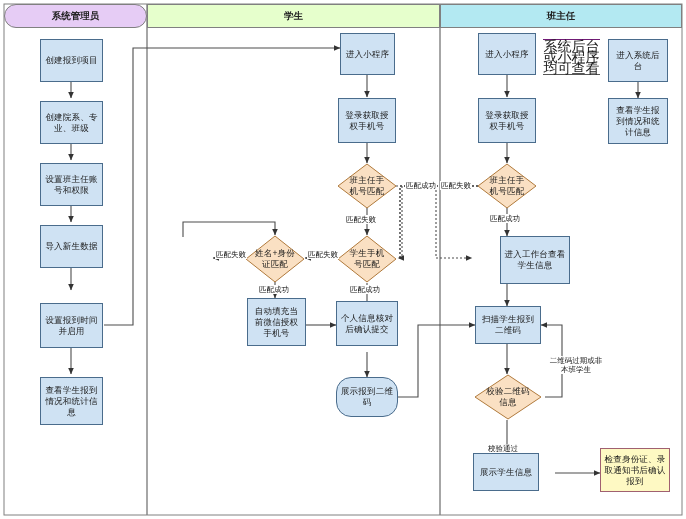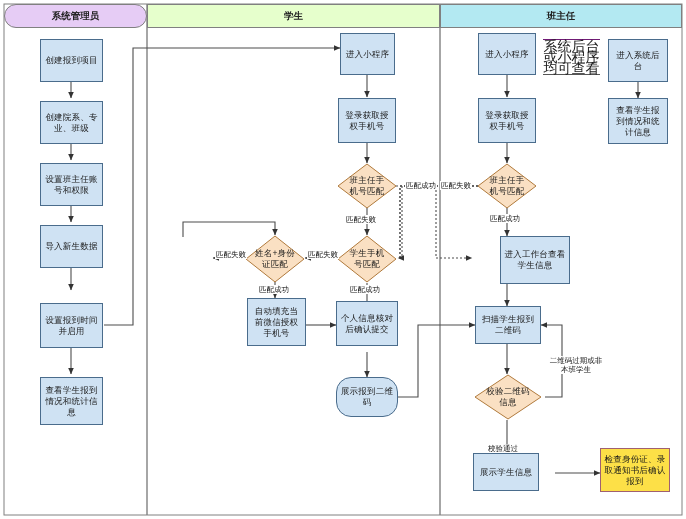--- a/index.html
+++ b/index.html
@@ -4,21 +4,21 @@
 <style>
   html,body{margin:0;padding:0;background:#ffffff;}
   body{font-family:"Liberation Sans","DejaVu Sans",sans-serif;}
   #canvas{position:relative;width:686px;height:519px;overflow:hidden;background:#fff;}
   #svg-layer{position:absolute;left:0;top:0;width:686px;height:519px;}
   .node{position:absolute;box-sizing:border-box;display:flex;align-items:center;justify-content:center;
         text-align:center;font-size:8.5px;line-height:11px;color:#1a1a1a;letter-spacing:.2px;}
   .lane-header{position:absolute;box-sizing:border-box;display:flex;align-items:center;justify-content:center;
         font-size:9.5px;font-weight:bold;color:#222;border:1px solid #808080;}
   .box{background:#cfe2f3;border:1px solid #4a6c8c;}
-  .box-pink{background:#fde047;border:1px solid #a06070;}
+  .box-pink{background:#fef9c3;border:1px solid #a06070;}
   .diamond-wrap{position:absolute;}
   .note{position:absolute;box-sizing:border-box;display:flex;align-items:center;justify-content:center;
         text-align:center;font-size:14px;line-height:11px;color:#1a1a1a;
         border-top:1px solid #701a75;border-bottom:1px solid #555;background:#fff;}
   .edge-label{position:absolute;background:#fff;font-size:7.5px;line-height:9px;color:#111;
         padding:0 1px;text-align:center;white-space:nowrap;}
   .edge-label.multi{white-space:normal;width:54px;}
   .inner-pad{padding:1px 3px;}
 </style>
 </head>

